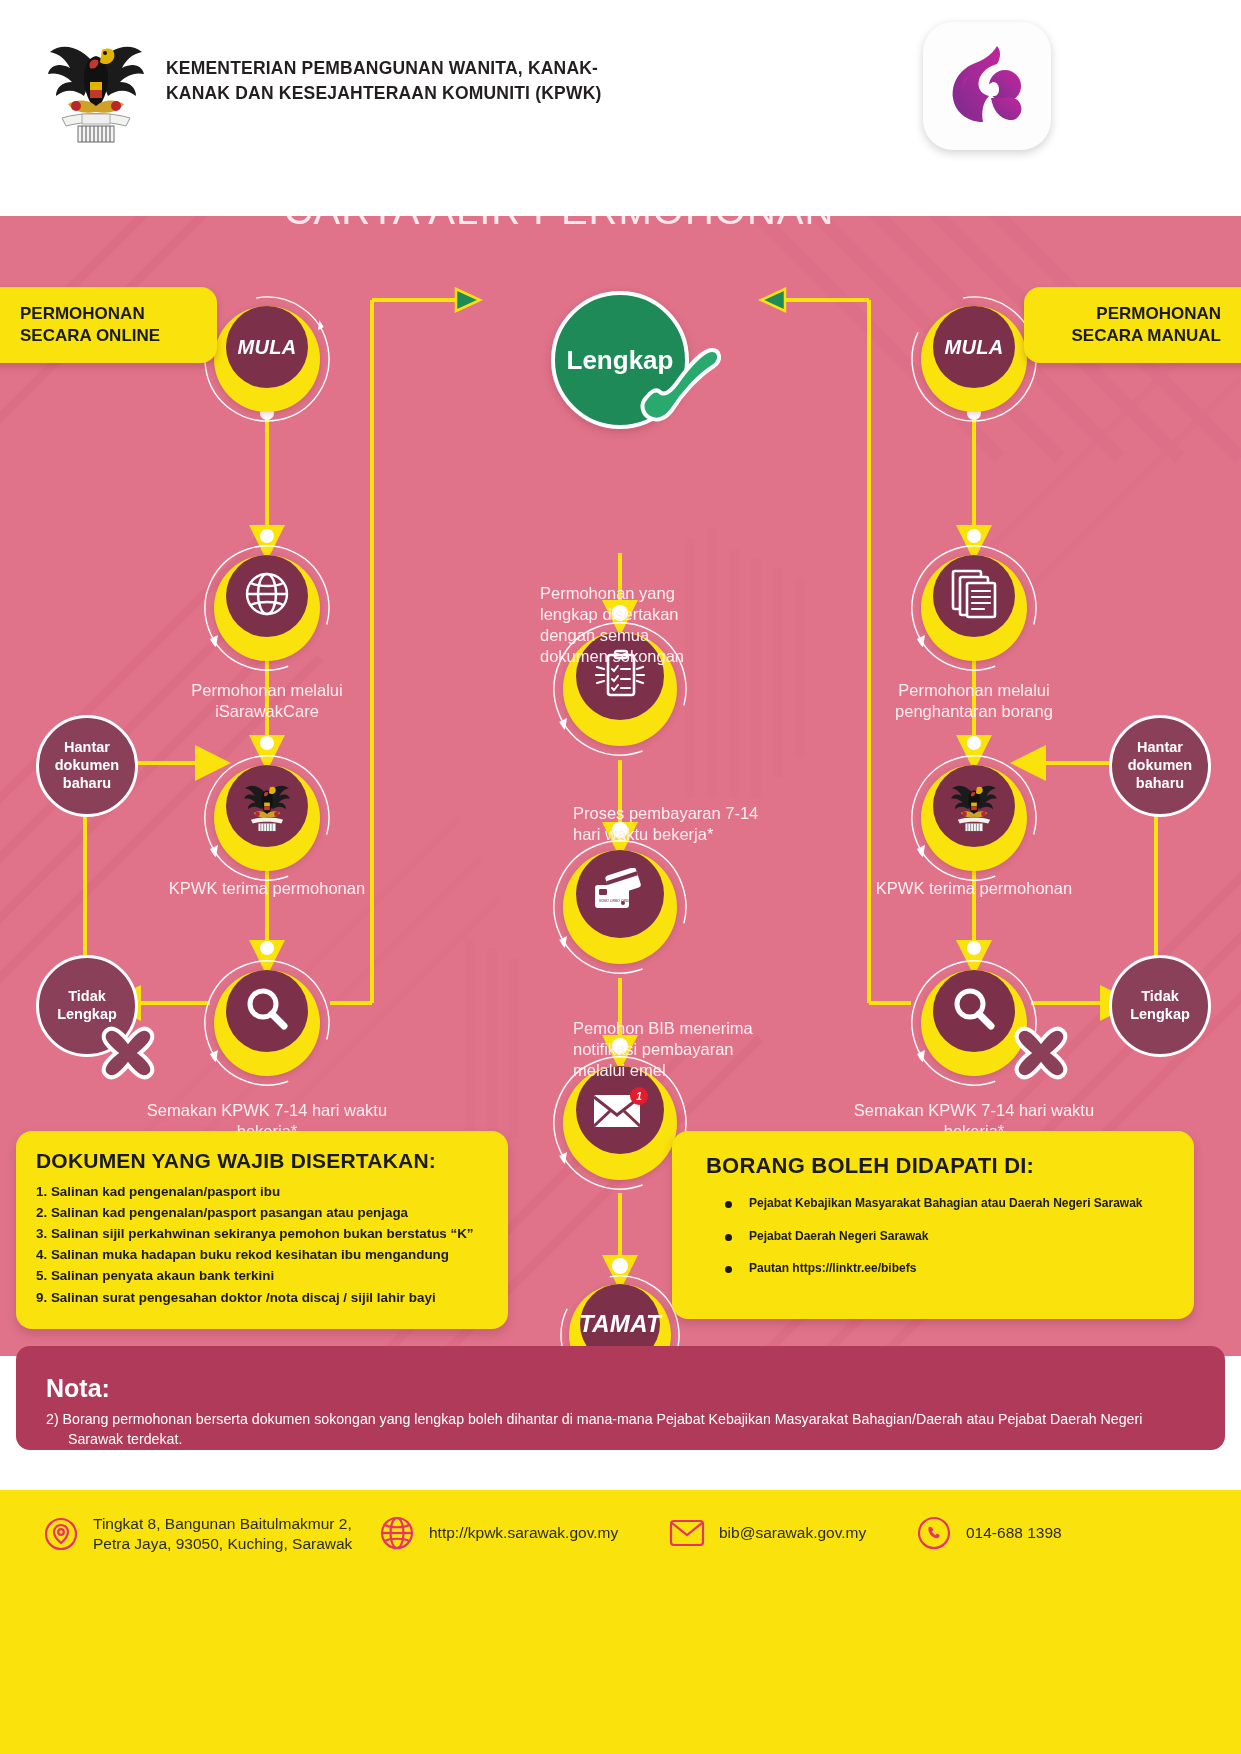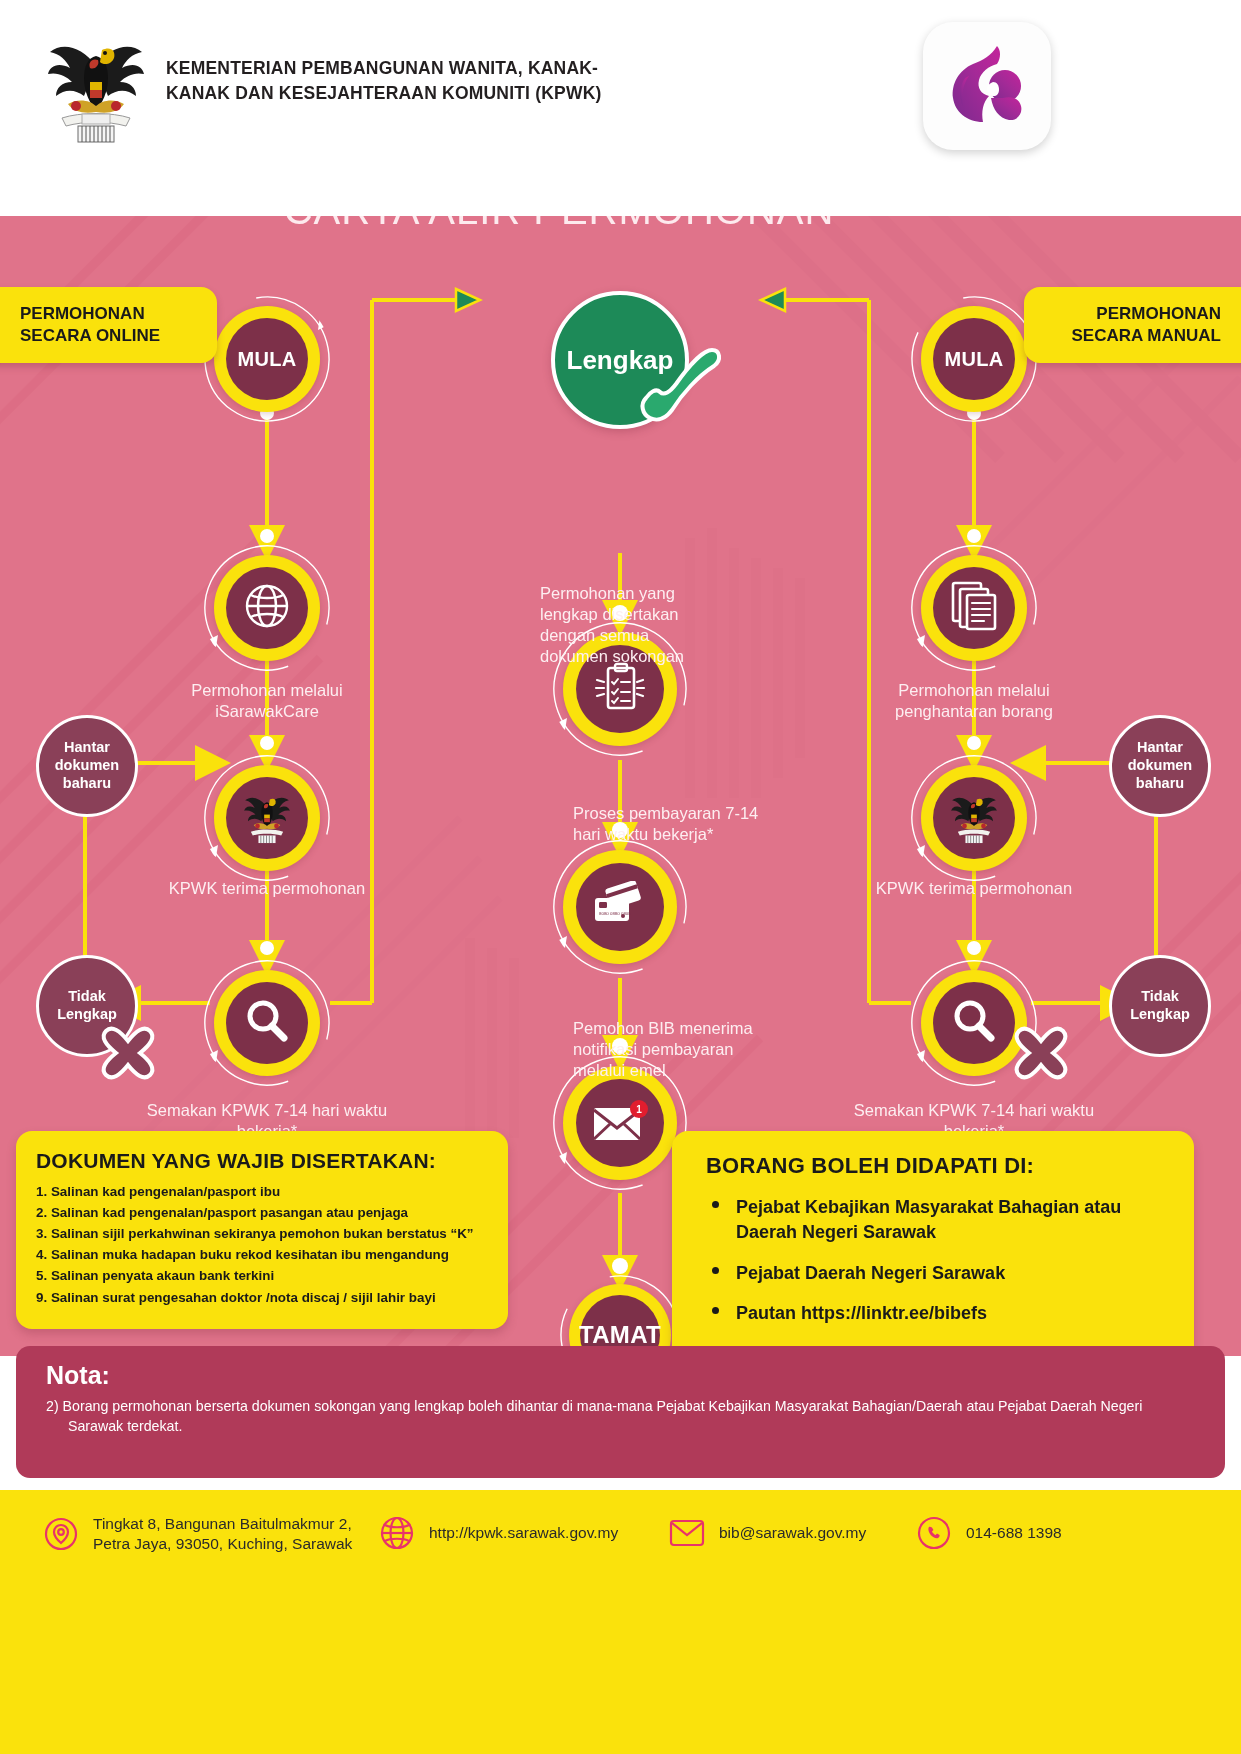--- a/index.html
+++ b/index.html
@@ -52,22 +52,23 @@
 
   
   .node{position:absolute;z-index:6;}
   .ring-outer{
     position:absolute;left:0;top:0;width:100%;height:100%;
     border-radius:50%;
   }
   .disc{
     position:absolute;border-radius:50%;
     background:#fae20c;
-    display:flex;align-items:center;justify-content:center;
+    display:flex;align-items:flex-start;justify-content:center;
     box-shadow:0 2px 6px rgba(120,40,55,.22);
+    font-style:italic;
   }
   .inner{
     border-radius:50%;background:#7d3049;
     display:flex;align-items:center;justify-content:center;
     color:#fff;
   }
   .node-label{
     color:#fff;font-weight:bold;letter-spacing:.3px;text-align:center;
   }
 
@@ -104,32 +105,32 @@
     position:absolute;background:#fae20c;border-radius:16px;
     box-shadow:0 5px 10px rgba(120,40,55,.25);
     z-index:9;color:#1a1a1a;
   }
   .infobox h3{margin:0 0 9px 0;font-size:21px;font-weight:bold;letter-spacing:.2px;}
   .infobox.docs{left:16px;top:973px;width:452px;padding:18px 20px 20px 20px;}
   .infobox.docs ol{margin:0;padding:0;list-style:none;font-size:13.4px;line-height:1.5;font-weight:bold;}
   .infobox.docs ol li{margin-bottom:1px;padding-left:18px;text-indent:-18px;}
   .infobox.forms{left:672px;top:973px;width:468px;padding:22px 20px 26px 34px;}
   .infobox.forms h3{font-size:22px;margin-bottom:16px;}
-  .infobox.forms ul{margin:0;padding:0;list-style:none;font-size:18px;line-height:1.38;font-weight:bold;}
+  .infobox.forms ul{margin:13px;padding:0;list-style:none;font-size:12px;line-height:1.38;font-weight:bold;}
   .infobox.forms ul li{position:relative;padding-left:30px;margin-bottom:16px;}
   .infobox.forms ul li:before{
     content:"";position:absolute;left:6px;top:6px;width:7px;height:7px;
     border-radius:50%;background:#1a1a1a;
   }
 
   
   .notebar{
-    position:absolute;left:16px;top:1346px;width:1209px;height:132px;
+    position:absolute;left:16px;top:1346px;width:1209px;height:104px;
     background:#b03a59;border-radius:14px;color:#fff;
-    padding:15px 30px;box-sizing:border-box;z-index:12;
+    padding:28px 30px;box-sizing:border-box;z-index:12;
   }
   .notebar .nt{font-size:25px;font-weight:bold;margin:0 0 6px 0;}
   .notebar ol{margin:0;padding:0;list-style:none;font-size:14.2px;line-height:1.42;}
   .notebar ol li{padding-left:22px;text-indent:-22px;margin-bottom:2px;}
 
   
   .footer{
     position:absolute;left:0;top:1490px;width:1241px;height:264px;
     background:#fae20c;z-index:12;
   }

